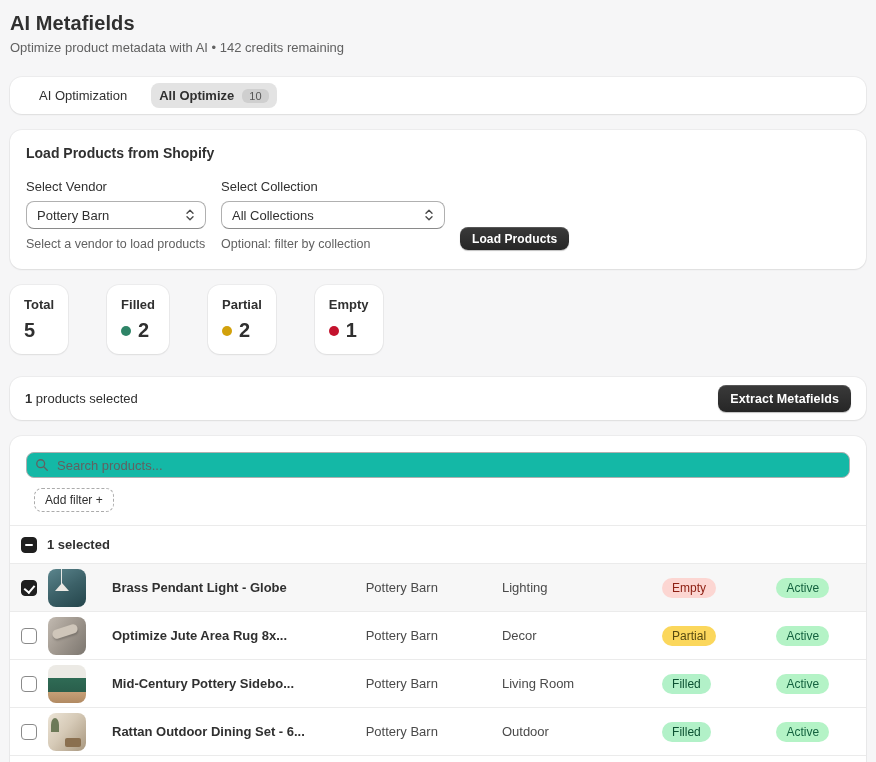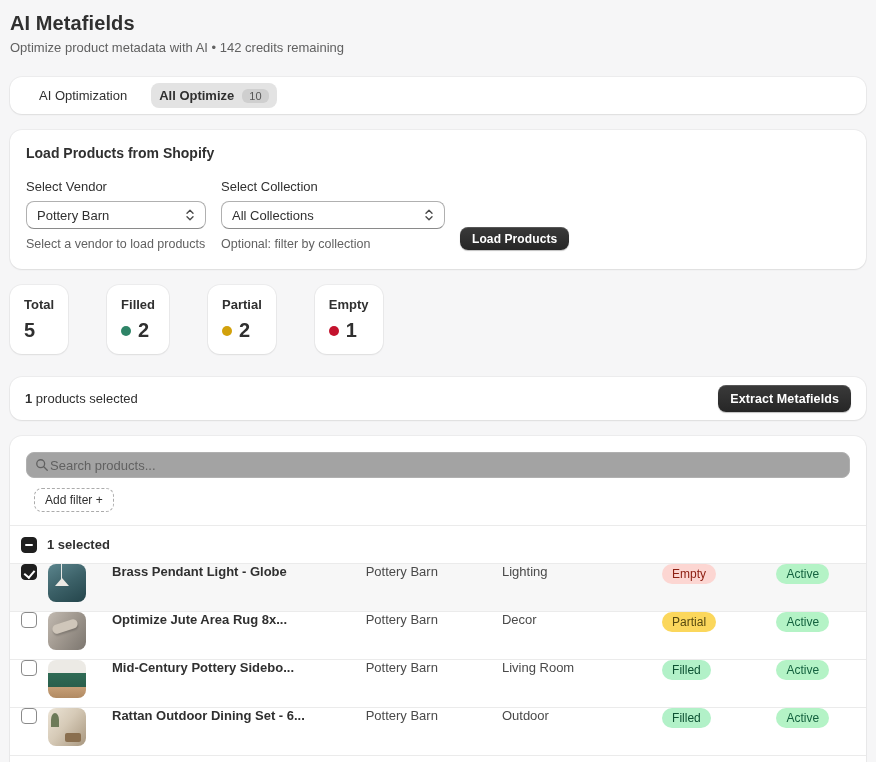--- a/index.html
+++ b/index.html
@@ -65,37 +65,37 @@
   .selection-bar { margin-top: 23px; height: 43px; display: flex; align-items: center; justify-content: space-between; padding: 0 15px; }
   .selection-text { font-size: 13px; color: #303030; }
   .selection-text b { font-weight: 700; }
   .extract-btn { height: 27px; font-size: 12.5px; }
 
   
   .table-card { margin-top: 16px; padding-top: 16px; border-bottom-left-radius: 0; border-bottom-right-radius: 0; min-height: 360px; }
   .search-wrap { margin: 0 16px; position: relative; }
   .search-input {
     width: 100%; height: 26px; border: 1px solid #b0b0b0; border-radius: 8px;
-    padding: 0 10px 0 23px; font-size: 13px; color: #303030;
-    font-family: "Liberation Sans", sans-serif; background: #a3a3a3; outline: none;
+    padding: 0 10px 0 30px; font-size: 13px; color: #303030;
+    font-family: "Liberation Sans", sans-serif; background: #14b8a6; outline: none;
   }
   .search-input::placeholder { color: #616161; opacity: 1; }
   .search-icon { position: absolute; left: 9px; top: 6px; width: 14px; height: 14px; color: #616161; }
   .add-filter {
     margin: 10px 0 0 24px; display: inline-flex; align-items: center;
     border: 1px dashed #ababab; border-radius: 8px; background: #fff;
     font-family: "Liberation Sans", sans-serif;
     padding: 4px 10px; font-size: 12px; color: #303030; cursor: pointer;
   }
   .table-top-divider { margin-top: 13px; border-top: 1px solid #ebebeb; }
 
   .select-all-row { display: flex; align-items: center; height: 38px; padding-left: 11px; border-bottom: 1px solid #ebebeb; }
   .select-all-label { margin-left: 10px; font-size: 13px; font-weight: 600; }
 
-  .product-row { display: flex; align-items: flex-start; height: 48px; padding-left: 11px; border-bottom: 1px solid #ebebeb; cursor: pointer; }
+  .product-row { display: flex; align-items: center; height: 48px; padding-left: 11px; border-bottom: 1px solid #ebebeb; cursor: pointer; }
   .product-row.selected { background: #f7f7f7; }
 
   
   .checkbox { width: 16px; height: 16px; border-radius: 4px; border: 1.5px solid #8a8a8a; background: #fff; flex: 0 0 auto; position: relative; cursor: pointer; }
   .checkbox.checked, .checkbox.indeterminate { background: #1f1f1f; border-color: #1f1f1f; }
   .checkbox.indeterminate::after {
     content: ""; position: absolute; left: 3px; top: 6px; width: 8px; height: 2px; background: #fff; border-radius: 1px;
   }
   .checkbox.checked::after {
     content: ""; position: absolute; left: 4px; top: 2.5px; width: 5px; height: 8px;

